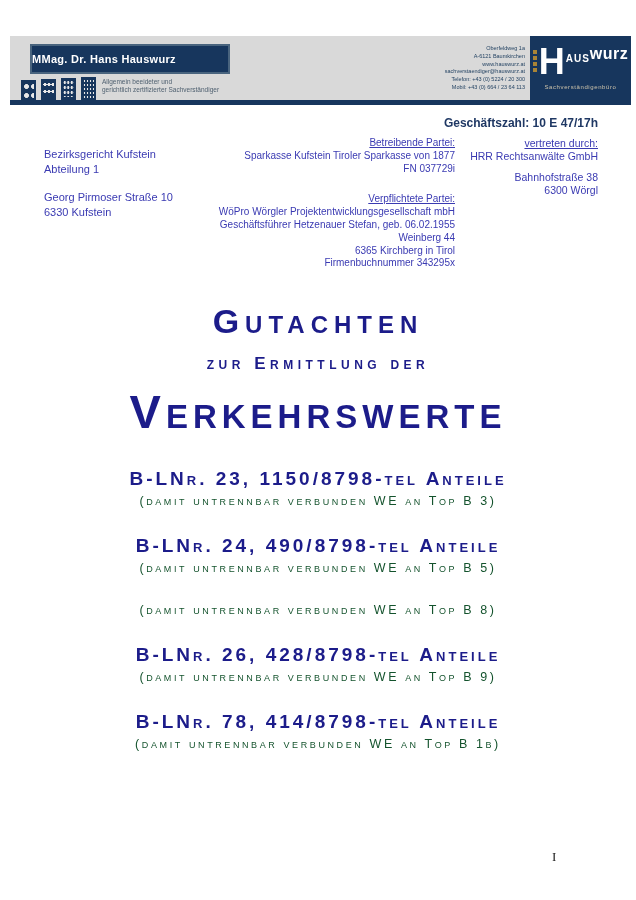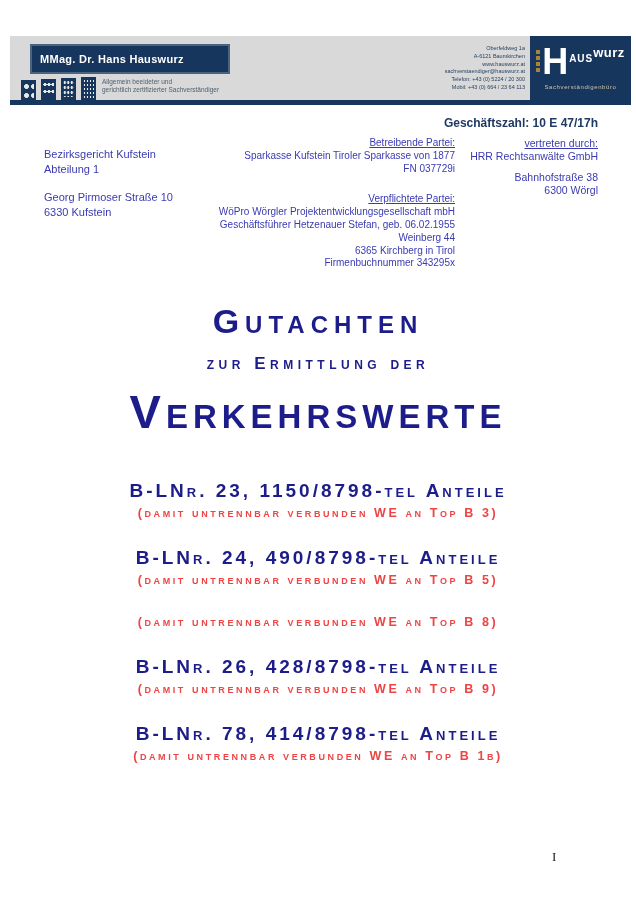--- a/index.html
+++ b/index.html
@@ -9,21 +9,21 @@
   }
   
   .header-band{
     position:absolute;left:10px;top:36px;width:621px;height:64px;
     border-bottom:5px solid #17365d;display:flex;
   }
   .header-gray{position:relative;flex:1;background:#d9d9d9;}
   .name-box{
     position:absolute;left:20px;top:8px;width:200px;height:30px;
     background:#17365d;border:2px solid #49647e;box-sizing:border-box;
-    color:#ffffff;font-weight:bold;font-size:11px;line-height:26px;padding-left:8px;
+    color:#ffffff;font-weight:bold;font-size:11px;line-height:26px;
     letter-spacing:.3px;
   }
   .icons-row{position:absolute;left:11px;bottom:-5px;display:flex;align-items:flex-end;}
   .bldg{position:relative;width:15px;background:#17365d;margin-right:5px;}
   .bldg .win{position:absolute;left:2px;right:2px;top:2px;height:62%;
     background-image:radial-gradient(circle,#e8e8e8 38%,transparent 45%);}
   .bldg:nth-child(1){height:25px;} .bldg:nth-child(1) .win{background-size:7px 9px;}
   .bldg:nth-child(2){height:26px;} .bldg:nth-child(2) .win{background-size:4px 7px;}
   .bldg:nth-child(3){height:27px;} .bldg:nth-child(3) .win{background-size:3.5px 5px;}
   .bldg:nth-child(4){height:28px;} .bldg:nth-child(4) .win{background-size:3px 4px;height:75%;}
@@ -32,43 +32,43 @@
   .logo-box{
     width:101px;background:#17365d;color:#fff;display:flex;flex-direction:column;
     align-items:center;justify-content:center;
   }
   .logo-mark{display:flex;align-items:flex-start;height:34px;}
   .gold-col{width:4px;height:24px;margin-top:3px;margin-right:2px;
     background:repeating-linear-gradient(#a98436 0 4px,transparent 4px 6px);}
   .logo-h{font-size:36px;line-height:30px;font-weight:bold;color:#fff;}
   .logo-right{display:flex;flex-direction:row;margin-left:1px;}
   .logo-aus{font-size:10px;font-weight:bold;letter-spacing:1px;margin-top:6px;}
-  .logo-wurz{font-size:13px;font-weight:bold;letter-spacing:.5px;margin-top:-2px;}
+  .logo-wurz{font-size:16px;font-weight:bold;letter-spacing:.5px;margin-top:-2px;}
   .logo-sub{font-size:6px;color:#cdc3ab;letter-spacing:.6px;margin-top:3px;}
   
   .case-number{position:absolute;top:116px;right:38px;font-size:12px;font-weight:bold;color:#1f3864;}
   .blue{color:#3a3ab2;}
   .recipient{position:absolute;left:35px;top:147px;font-size:11px;line-height:14.5px;margin-left:9px;}
   .recipient .grp2{margin-top:14px;}
   .mid-col{position:absolute;right:181px;top:137px;text-align:right;font-size:10px;line-height:12.8px;}
   .right-col{position:absolute;right:38px;top:137px;text-align:right;font-size:10.5px;line-height:13px;}
   .u{text-decoration:underline;}
   .gap4{height:4px;} .gap8{height:8px;} .gap14{height:14px;}
   
   .sc{font-variant:small-caps;font-weight:bold;color:#1c1c8a;text-align:center;
       position:absolute;left:0;right:0;}
   .title-1{top:302px;font-size:34px;letter-spacing:6px;}
   .title-2{top:354px;font-size:17px;letter-spacing:4.5px;}
   .title-3{top:384px;font-size:47px;letter-spacing:5px;}
   
-  .entries{position:absolute;left:0;right:0;top:478px;}
+  .entries{position:absolute;left:0;right:0;top:466px;}
   .entry{margin-bottom:21px;text-align:center;}
   .entry .main{display:block;font-variant:small-caps;font-weight:bold;color:#1c1c8a;
     font-size:19px;letter-spacing:3px;line-height:25px;}
-  .entry .sub{display:block;font-variant:small-caps;font-weight:bold;color:#ef4444;
+  .entry .sub{display:block;font-variant:small-caps;font-weight:normal;color:#14532d;
     font-size:12.5px;letter-spacing:2.6px;line-height:21px;}
   .page-number{position:absolute;left:552px;top:849px;font-family:"Liberation Serif",serif;
     font-size:13px;color:#1a1a1a;}
 </style>
 </head>
 <body>
 
 <div class="page">
 
   <div class="header-band">

